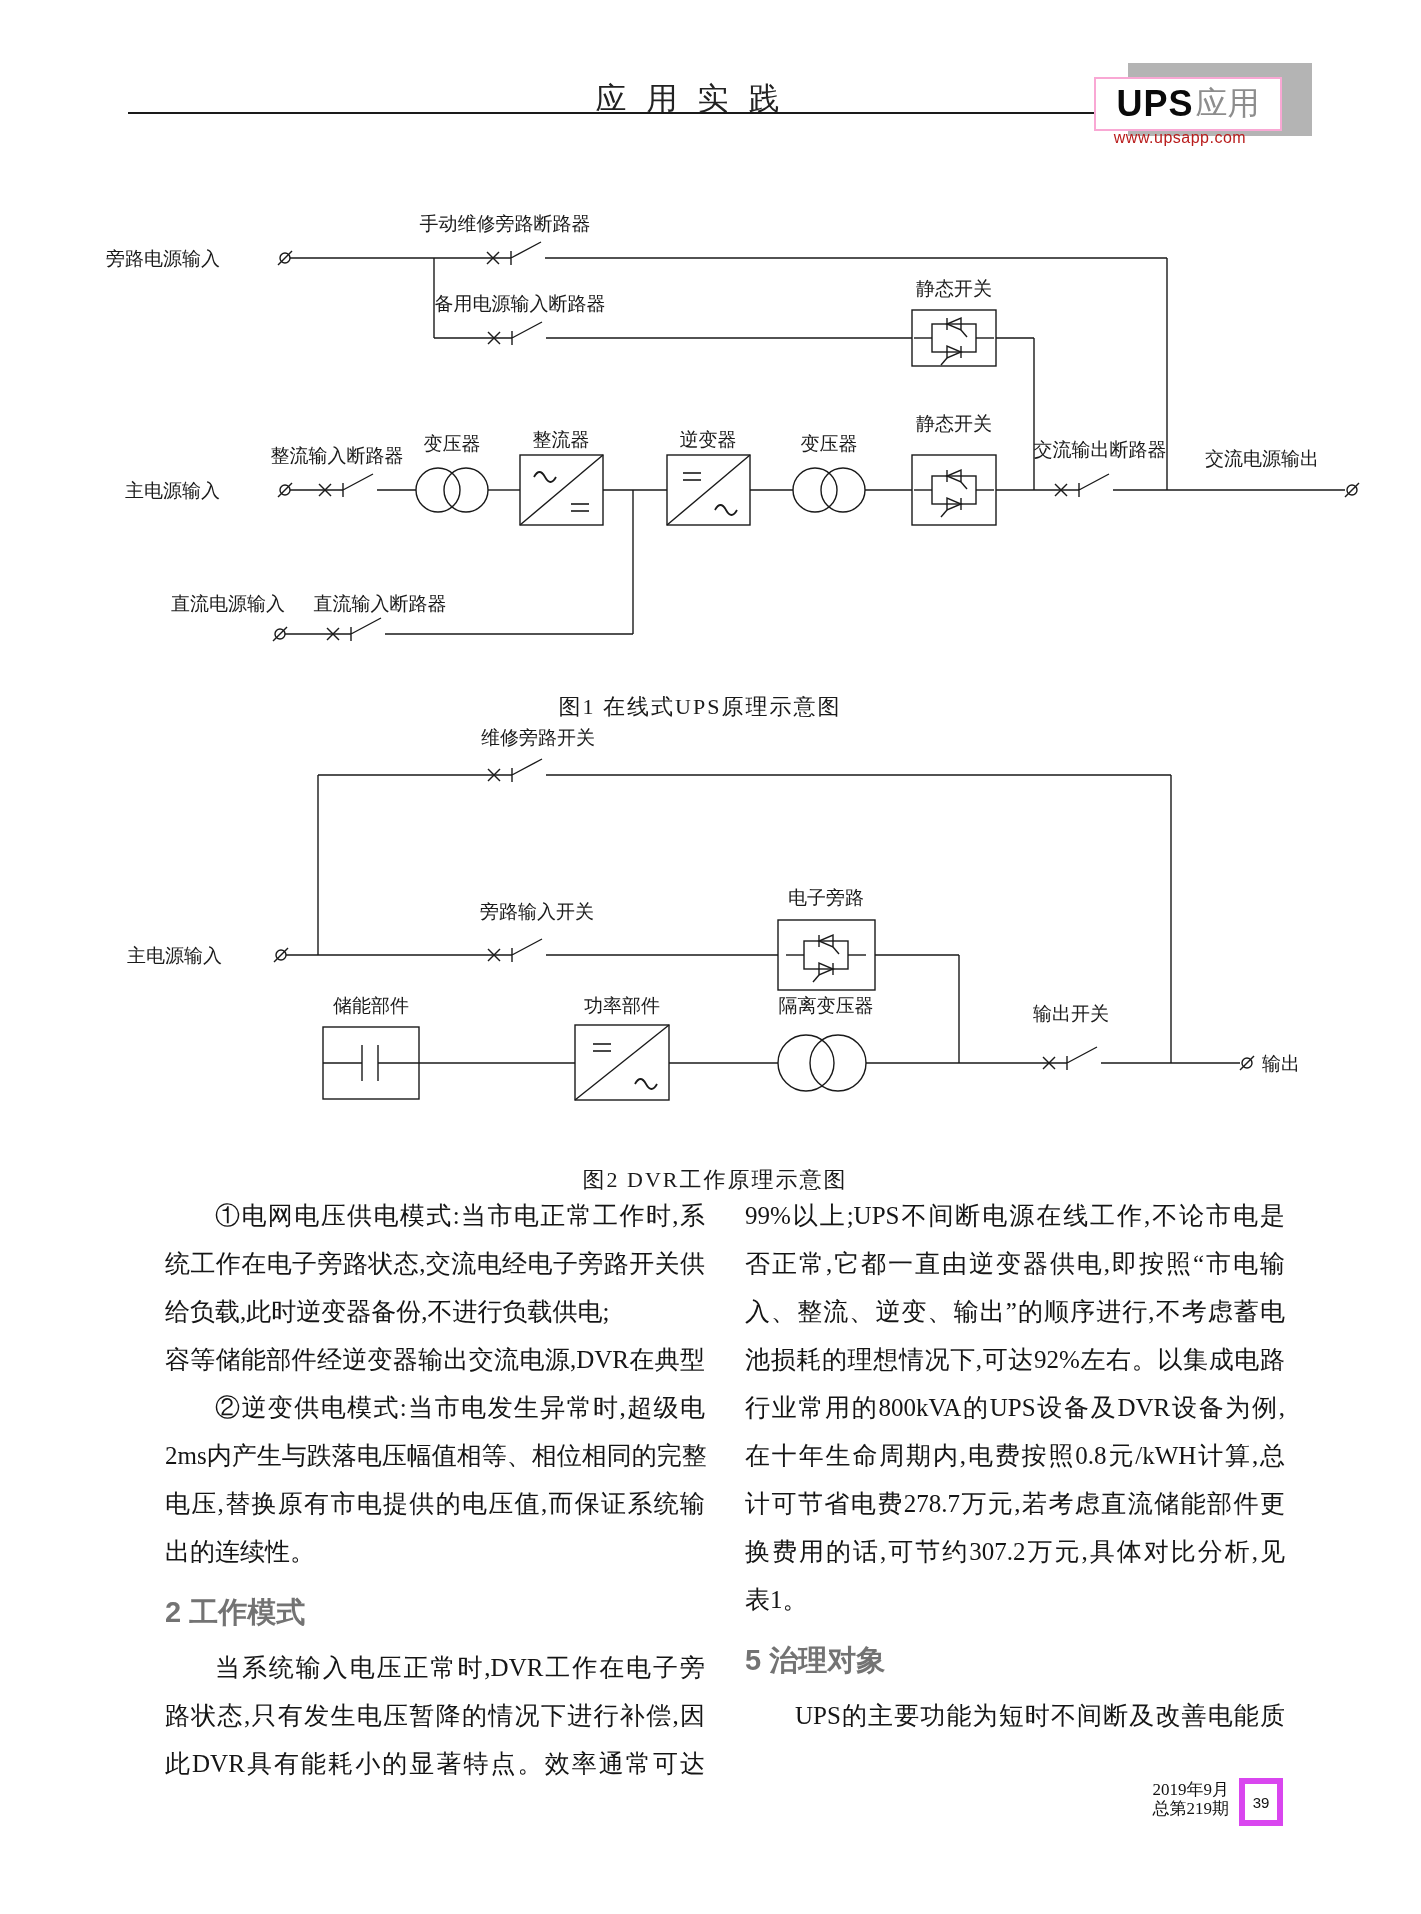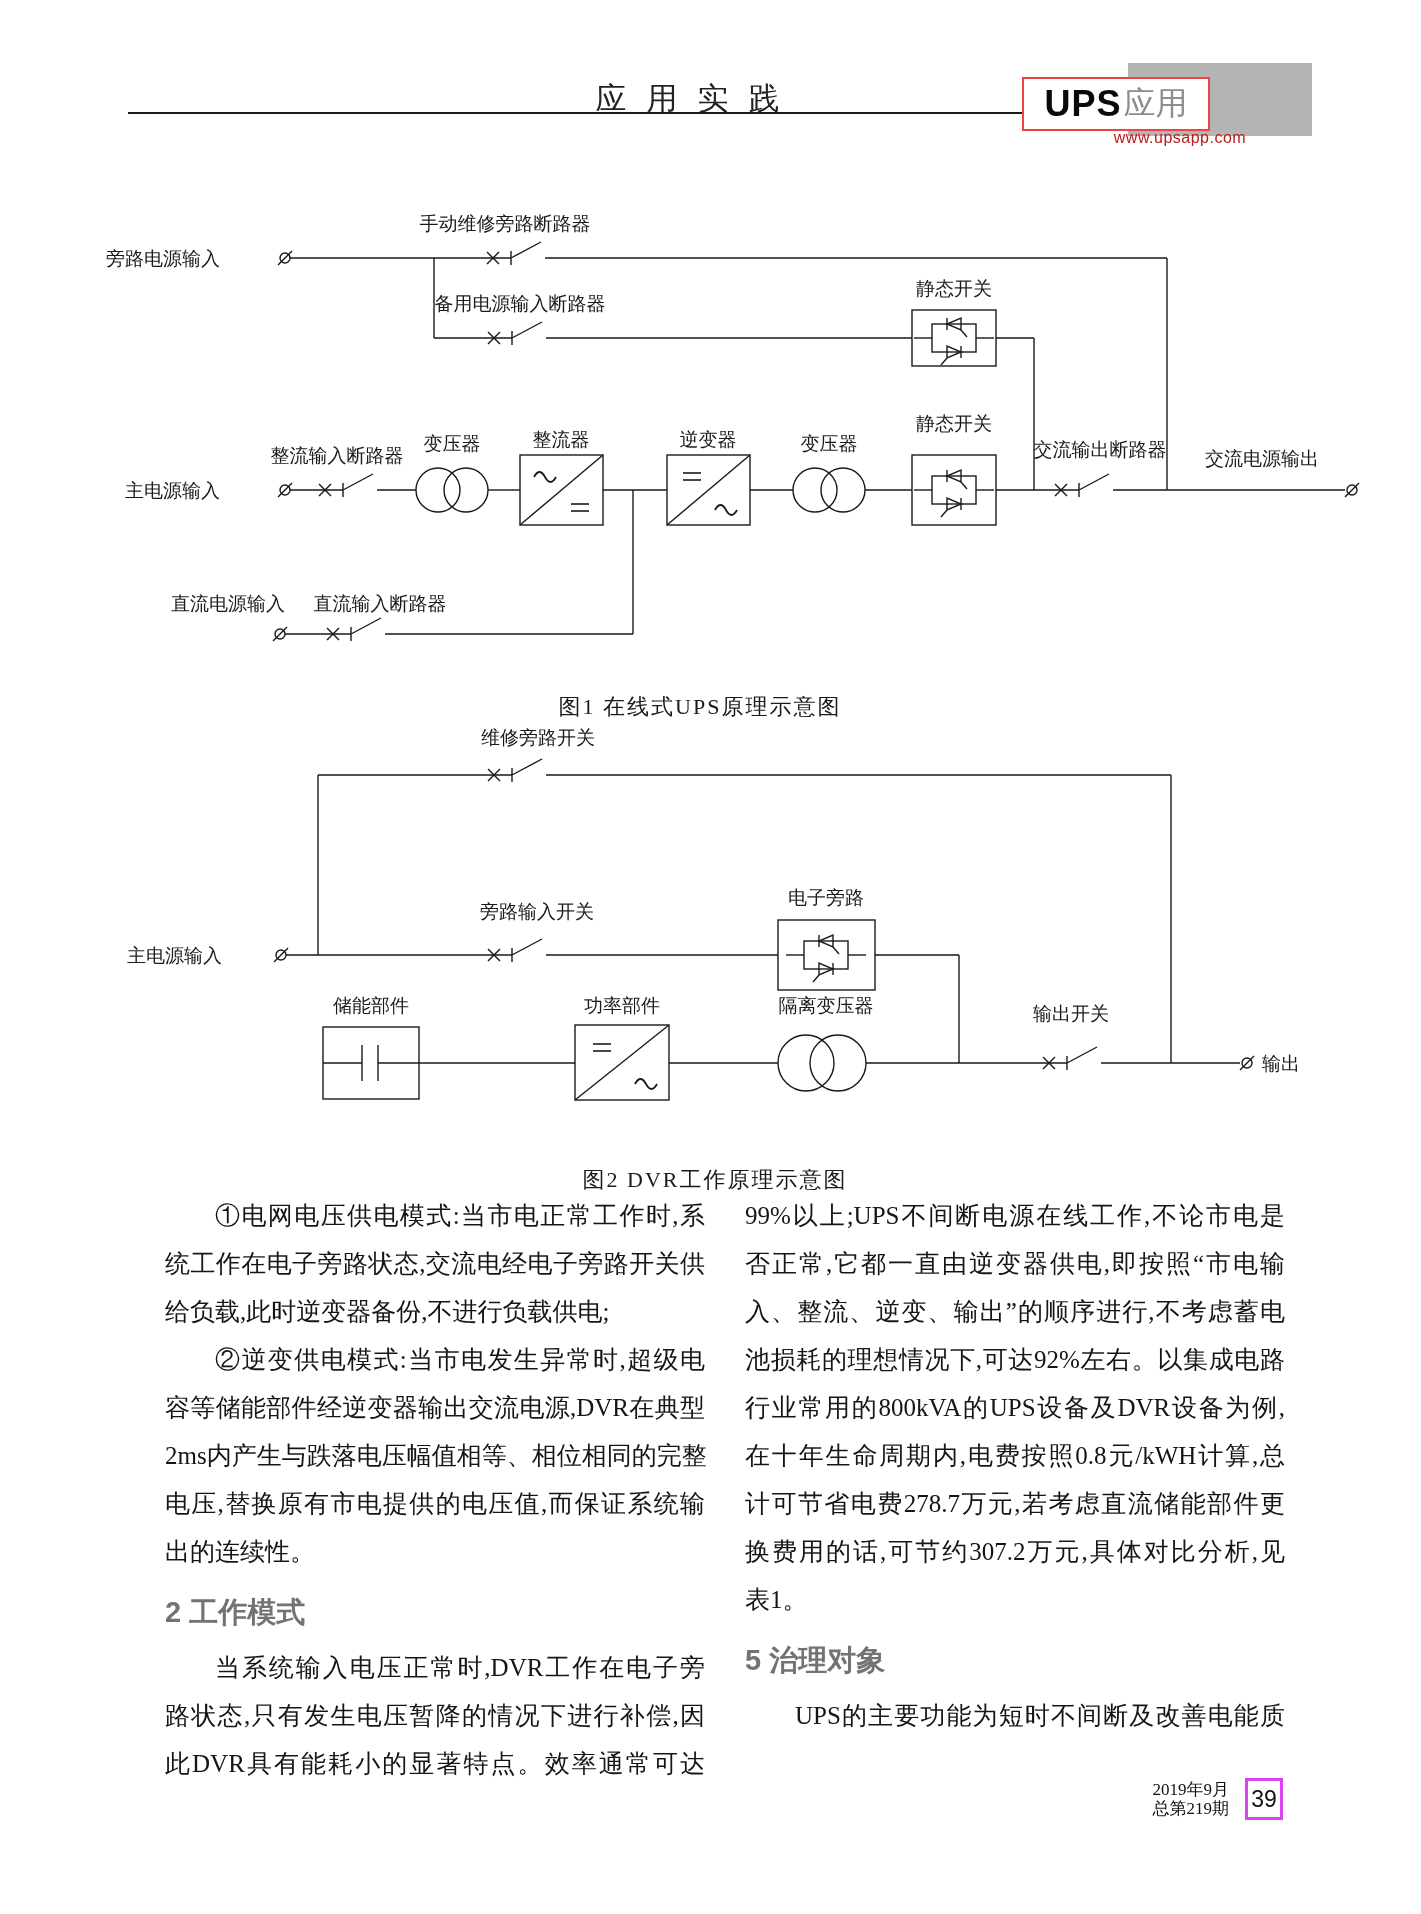--- a/index.html
+++ b/index.html
@@ -3,44 +3,44 @@
 <meta charset="utf-8">
 <style>
   html,body{margin:0;padding:0;background:#ffffff;}
   #page{position:relative;width:1421px;height:1914px;background:#fff;overflow:hidden;
         font-family:"Liberation Serif","DejaVu Serif",serif;color:#111;}
   
   #page-title{position:absolute;left:0;top:78px;width:1395px;text-align:center;
       font-size:31px;letter-spacing:20px;color:#222;font-family:"Liberation Serif",serif;}
   #header-rule{position:absolute;left:128px;top:112px;width:988px;height:2px;background:#1a1a1a;}
   #logo-gray{position:absolute;left:1128px;top:63px;width:184px;height:73px;background:#b4b4b4;}
-  #logo-box{position:absolute;left:1022px;top:77px;width:184px;height:50px;background:#fff;
-      border:2px solid #ef4444;display:flex;align-items:center;justify-content:center;}
+  #logo-box{position:absolute;left:1094px;top:77px;width:184px;height:50px;background:#fff;
+      border:2px solid #f9a8d4;display:flex;align-items:center;justify-content:center;}
   #logo-box .ups{font-family:"Liberation Sans",sans-serif;font-weight:bold;font-size:36px;color:#0a0a0a;letter-spacing:1px;}
   #logo-box .app{font-family:"Liberation Sans",sans-serif;font-weight:normal;font-size:32px;color:#8d8d8d;margin-left:2px;}
   #logo-url{position:absolute;left:1086px;top:129px;width:188px;text-align:center;
       font-family:"Liberation Sans",sans-serif;font-size:16px;color:#b91c1c;letter-spacing:.5px;}
   
   svg{position:absolute;left:0;}
   svg text{font-family:"Liberation Serif","DejaVu Serif",serif;font-size:19px;fill:#1a1a1a;}
   svg text.cap{font-size:22px;letter-spacing:2px;}
   
   .col{position:absolute;width:540px;font-size:25px;line-height:48px;color:#151515;}
   #col-left{left:165px;top:1192px;}
   #col-right{left:745px;top:1192px;}
   .bline{white-space:nowrap;text-align:justify;text-align-last:justify;}
   .bline.ind{text-indent:50px;}
   .bline.end{text-align-last:left;}
   .sec-head{font-family:"Liberation Sans","DejaVu Sans",sans-serif;font-weight:bold;
       font-size:29px;color:#737373;margin:14px 0 10px 0;line-height:44px;text-align:left;text-align-last:left;}
   
   #footer{position:absolute;right:138px;top:1778px;display:flex;align-items:flex-start;}
   #footer .dates{font-size:17px;line-height:19px;text-align:right;padding-top:2px;}
-  #page-no{border:3px solid #d946ef;margin-left:16px;width:32px;height:36px;display:flex;
-      align-items:center;justify-content:center;font-family:"Liberation Sans",sans-serif;font-size:23px;}
+  #page-no{border:6px solid #d946ef;margin-left:10px;width:32px;height:36px;display:flex;
+      align-items:center;justify-content:center;font-family:"Liberation Sans",sans-serif;font-size:15px;}
 </style>
 </head>
 <body>
 
 <div id="page">
 
   <div id="page-title">应用实践</div>
   <div id="header-rule"></div>
   <div id="logo-gray"></div>
   <div id="logo-box">
@@ -184,22 +184,22 @@
       <text x="1071" y="1020">输出开关</text>
       <text x="1262" y="1070" text-anchor="start">输出</text>
       <text x="715" y="1187" class="cap">图2  DVR工作原理示意图</text>
     </g>
   </svg>
 
   <div id="col-left" class="col">
     <div class="bline ind">①电网电压供电模式:当市电正常工作时,系</div>
     <div class="bline">统工作在电子旁路状态,交流电经电子旁路开关供</div>
     <div class="bline end">给负载,此时逆变器备份,不进行负载供电;</div>
+    <div class="bline">容等储能部件经逆变器输出交流电源,DVR在典型</div>
     <div class="bline ind">②逆变供电模式:当市电发生异常时,超级电</div>
-    <div class="bline">容等储能部件经逆变器输出交流电源,DVR在典型</div>
     <div class="bline">2ms内产生与跌落电压幅值相等、相位相同的完整</div>
     <div class="bline">电压,替换原有市电提供的电压值,而保证系统输</div>
     <div class="bline end">出的连续性。</div>
     <div class="sec-head">2  工作模式</div>
     <div class="bline ind">当系统输入电压正常时,DVR工作在电子旁</div>
     <div class="bline">路状态,只有发生电压暂降的情况下进行补偿,因</div>
     <div class="bline">此DVR具有能耗小的显著特点。效率通常可达</div>
   </div>
 
   <div id="col-right" class="col">

